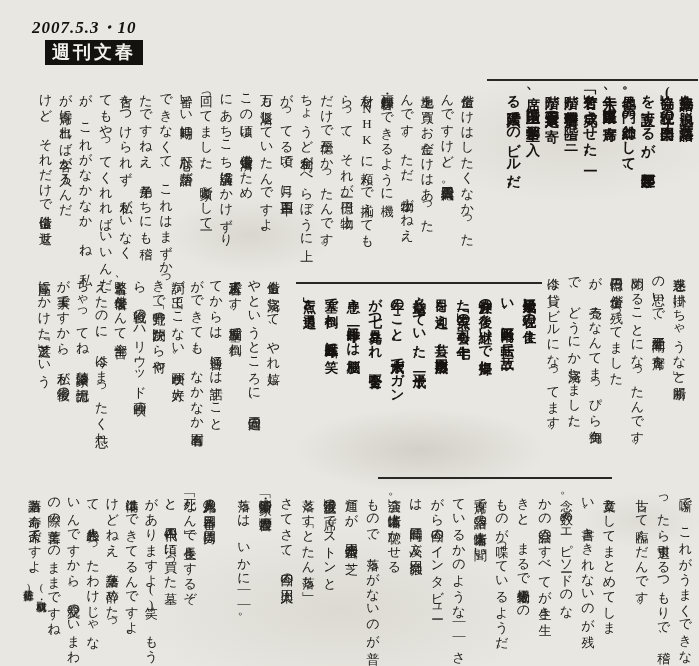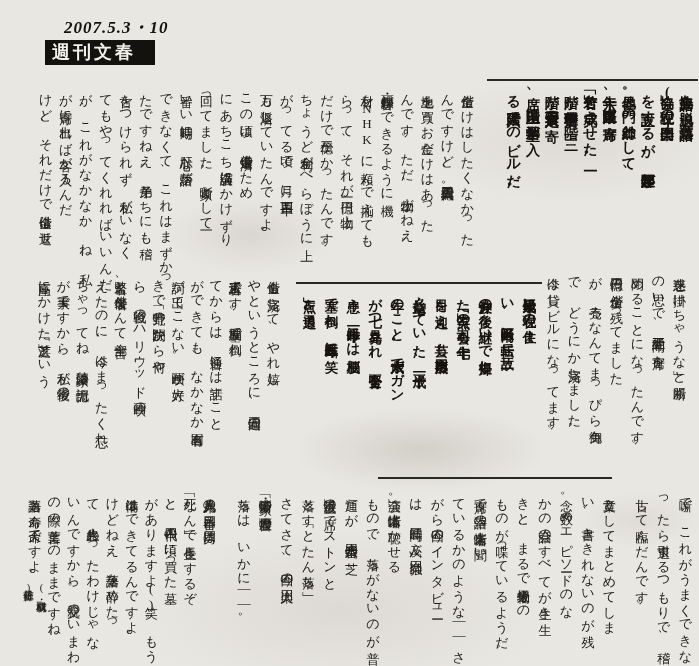--- a/index.html
+++ b/index.html
@@ -9,29 +9,29 @@
     background-image:
       radial-gradient(ellipse 180px 60px at 420px 450px, rgba(120,115,105,.20), transparent 70%),
       radial-gradient(ellipse 120px 55px at 250px 235px, rgba(120,115,105,.14), transparent 70%),
       radial-gradient(ellipse 220px 90px at 570px 140px, rgba(130,125,115,.12), transparent 70%),
       radial-gradient(ellipse 300px 120px at 340px 610px, rgba(125,120,110,.12), transparent 70%),
       radial-gradient(ellipse 90px 40px at 640px 520px, rgba(120,115,105,.10), transparent 70%);
     font-family:"Liberation Serif","DejaVu Serif",serif;
     color:#1f1d1a;
   }
   .hdate{
-    position:absolute;left:64px;top:16px;
+    position:absolute;left:32px;top:16px;
     font-style:italic;font-weight:bold;font-size:17px;letter-spacing:1px;
     color:#14120f;
   }
   .hlogo{
     position:absolute;left:45px;top:40px;
     background:#14120f;color:#f2f0ea;
     font-weight:bold;font-size:18px;letter-spacing:3px;
-    padding:3px 19px 4px 7px;line-height:1;
+    padding:3px 7px 4px 7px;line-height:1;
   }
   .rule{position:absolute;height:2px;background:#2a2824;}
   #rule-top{left:487px;top:79px;width:211px;}
   #rule-mid{left:296px;top:282px;width:246px;}
   #rule-low{left:378px;top:477px;width:234px;}
   .vblock{
     position:absolute;
     writing-mode:vertical-rl;text-orientation:upright;
     white-space:nowrap;letter-spacing:0.5px;
     color:#22201c;

